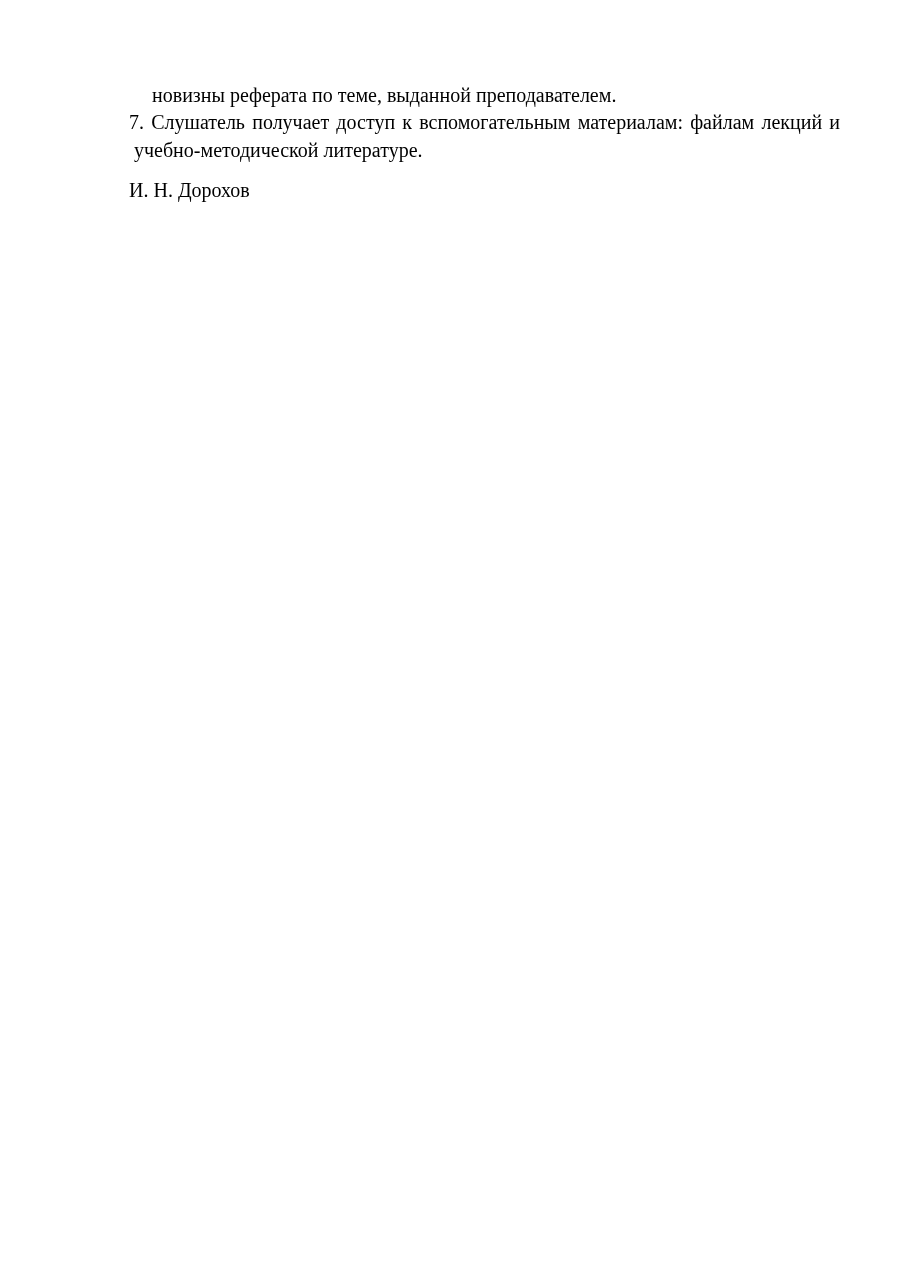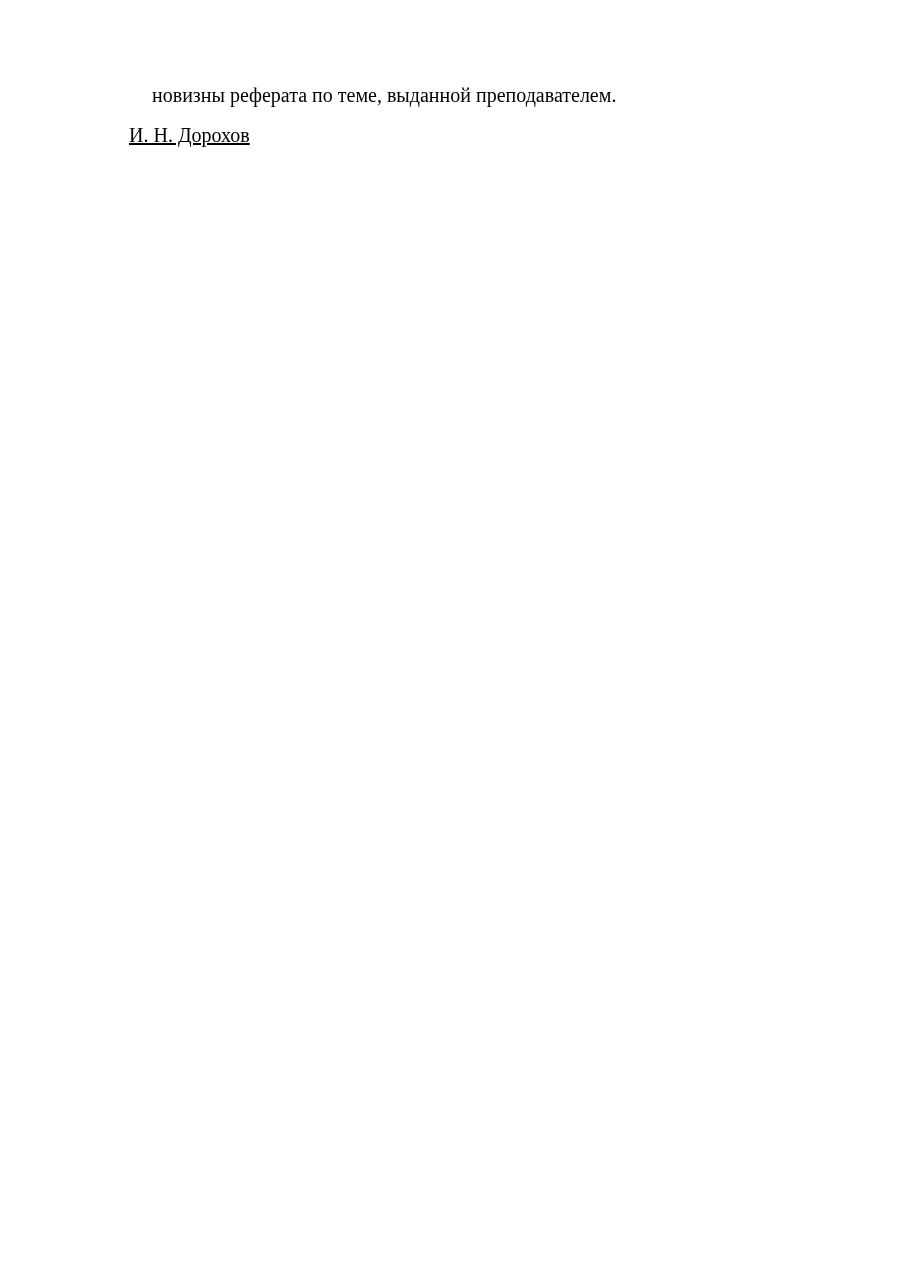--- a/index.html
+++ b/index.html
@@ -35,26 +35,26 @@
     }
     .signature-row {
       margin-top: 13px;
       display: flex;
       justify-content: space-between;
       align-items: baseline;
     }
     .signature-row .sig-name {
       margin-right: 38px;
       white-space: nowrap;
-      text-decoration: underline;
     }
   </style>
 </head>
 <body>
 
 <div class="page">
   <div class="content">
     <p class="para continuation">новизны реферата по теме, выданной преподавателем.</p>
+    <p class="para">7. Слушатель получает доступ к вспомогательным материалам: файлам лекций и &nbsp;учебно-методической литературе.</p>
     <div class="signature-row">
       <span class="sig-name">И. Н. Дорохов</span>
     </div>
   </div>
 </div>
 
 </body></html>

